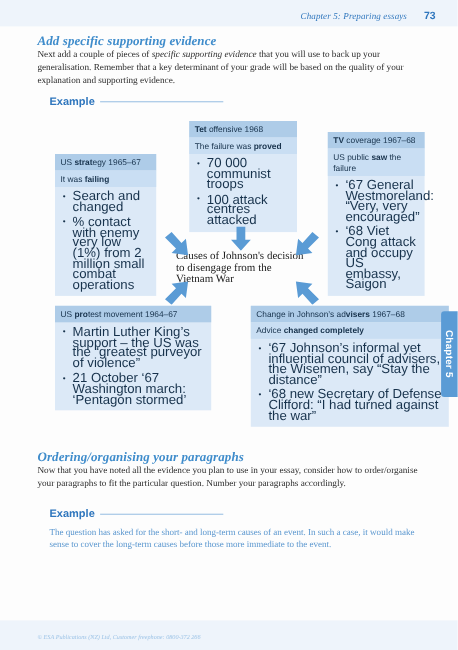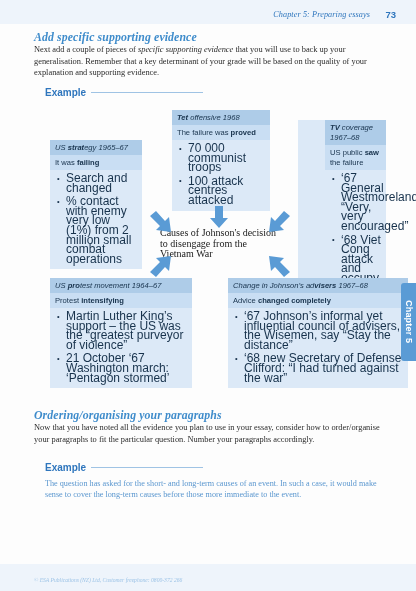--- a/index.html
+++ b/index.html
@@ -95,21 +95,20 @@
     background: #dce9f7;
     border: 0;
   }
   .dbox .bar {
     background: #aecce8;
     padding: 2.5px 5px 2.5px 5px;
     font-family: "Liberation Sans", sans-serif;
     font-size: 7.6px;
     color: #17324c;
     line-height: 10px;
-    font-style: italic;
   }
   .dbox .sub {
     background: #c9def3;
     padding: 2.5px 5px 2.5px 5px;
     font-family: "Liberation Sans", sans-serif;
     font-size: 7.6px;
     color: #17324c;
     line-height: 10px;
   }
   .dbox .bar b, .dbox .sub b { font-weight: bold; }
@@ -230,32 +229,31 @@
 
     <div class="dbox" style="left:172px; top:110px; width:98px;">
       <div class="bar"><b>Tet</b> offensive 1968</div>
       <div class="sub">The failure was <b>proved</b></div>
       <ul>
         <li>70 000 communist troops</li>
         <li>100 attack centres attacked</li>
       </ul>
     </div>
 
-    <div class="dbox" style="left:298px; top:120px; width:88px;padding-left:27px;">
+    <div class="dbox" style="left:298px; top:120px; width:88px;">
       <div class="bar"><b>TV</b> coverage 1967–68</div>
       <div class="sub">US public <b>saw</b> the failure</div>
       <ul>
         <li>‘67 General Westmoreland: “Very, very encouraged”</li>
         <li>‘68 Viet Cong attack and occupy US embassy, Saigon</li>
       </ul>
     </div>
 
     <div class="dbox" style="left:50px; top:278px; width:142px;">
       <div class="bar">US <b>pro</b>test movement 1964–67</div>
-      <div class="sub">Protest <b>intensifying</b></div>
       <ul>
         <li>Martin Luther King’s support – the US was the “greatest purveyor of violence”</li>
         <li>21 October ‘67 Washington march: ‘Pentagon stormed’</li>
       </ul>
     </div>
 
     <div class="dbox" style="left:228px; top:278px; width:180px;">
       <div class="bar">Change in Johnson’s ad<b>visers</b> 1967–68</div>
       <div class="sub">Advice <b>changed completely</b></div>
       <ul>

